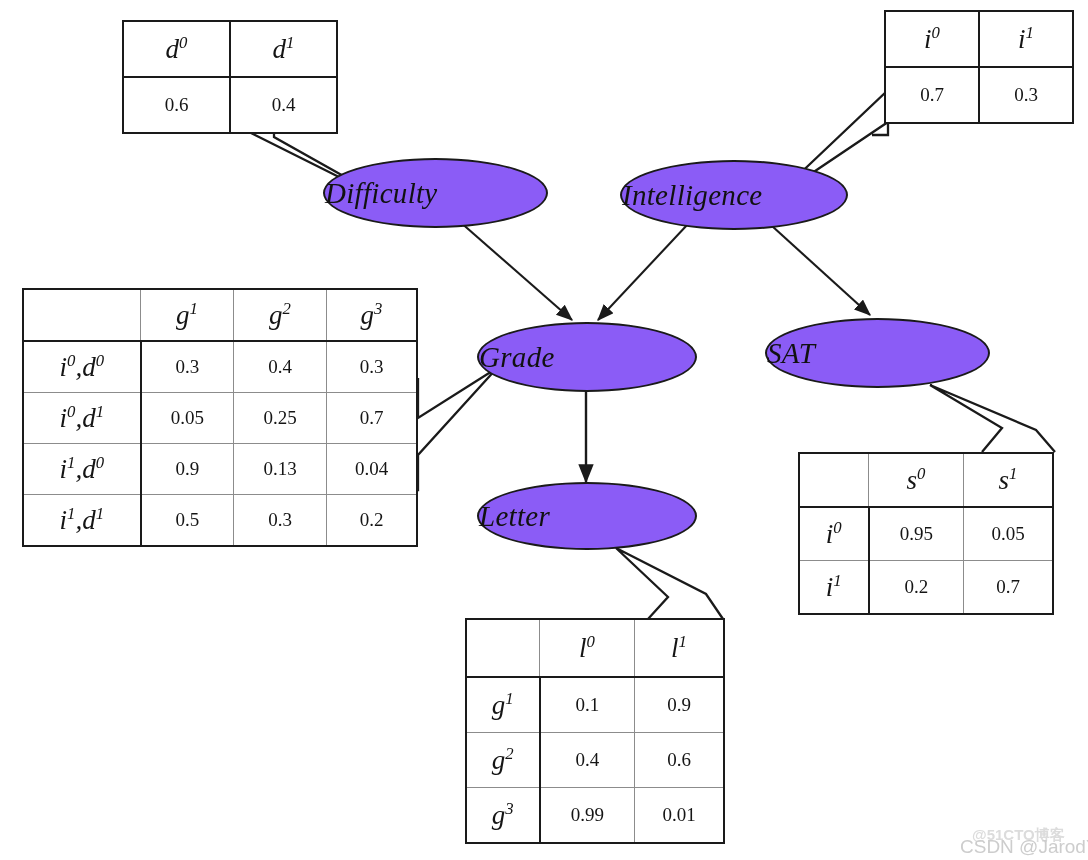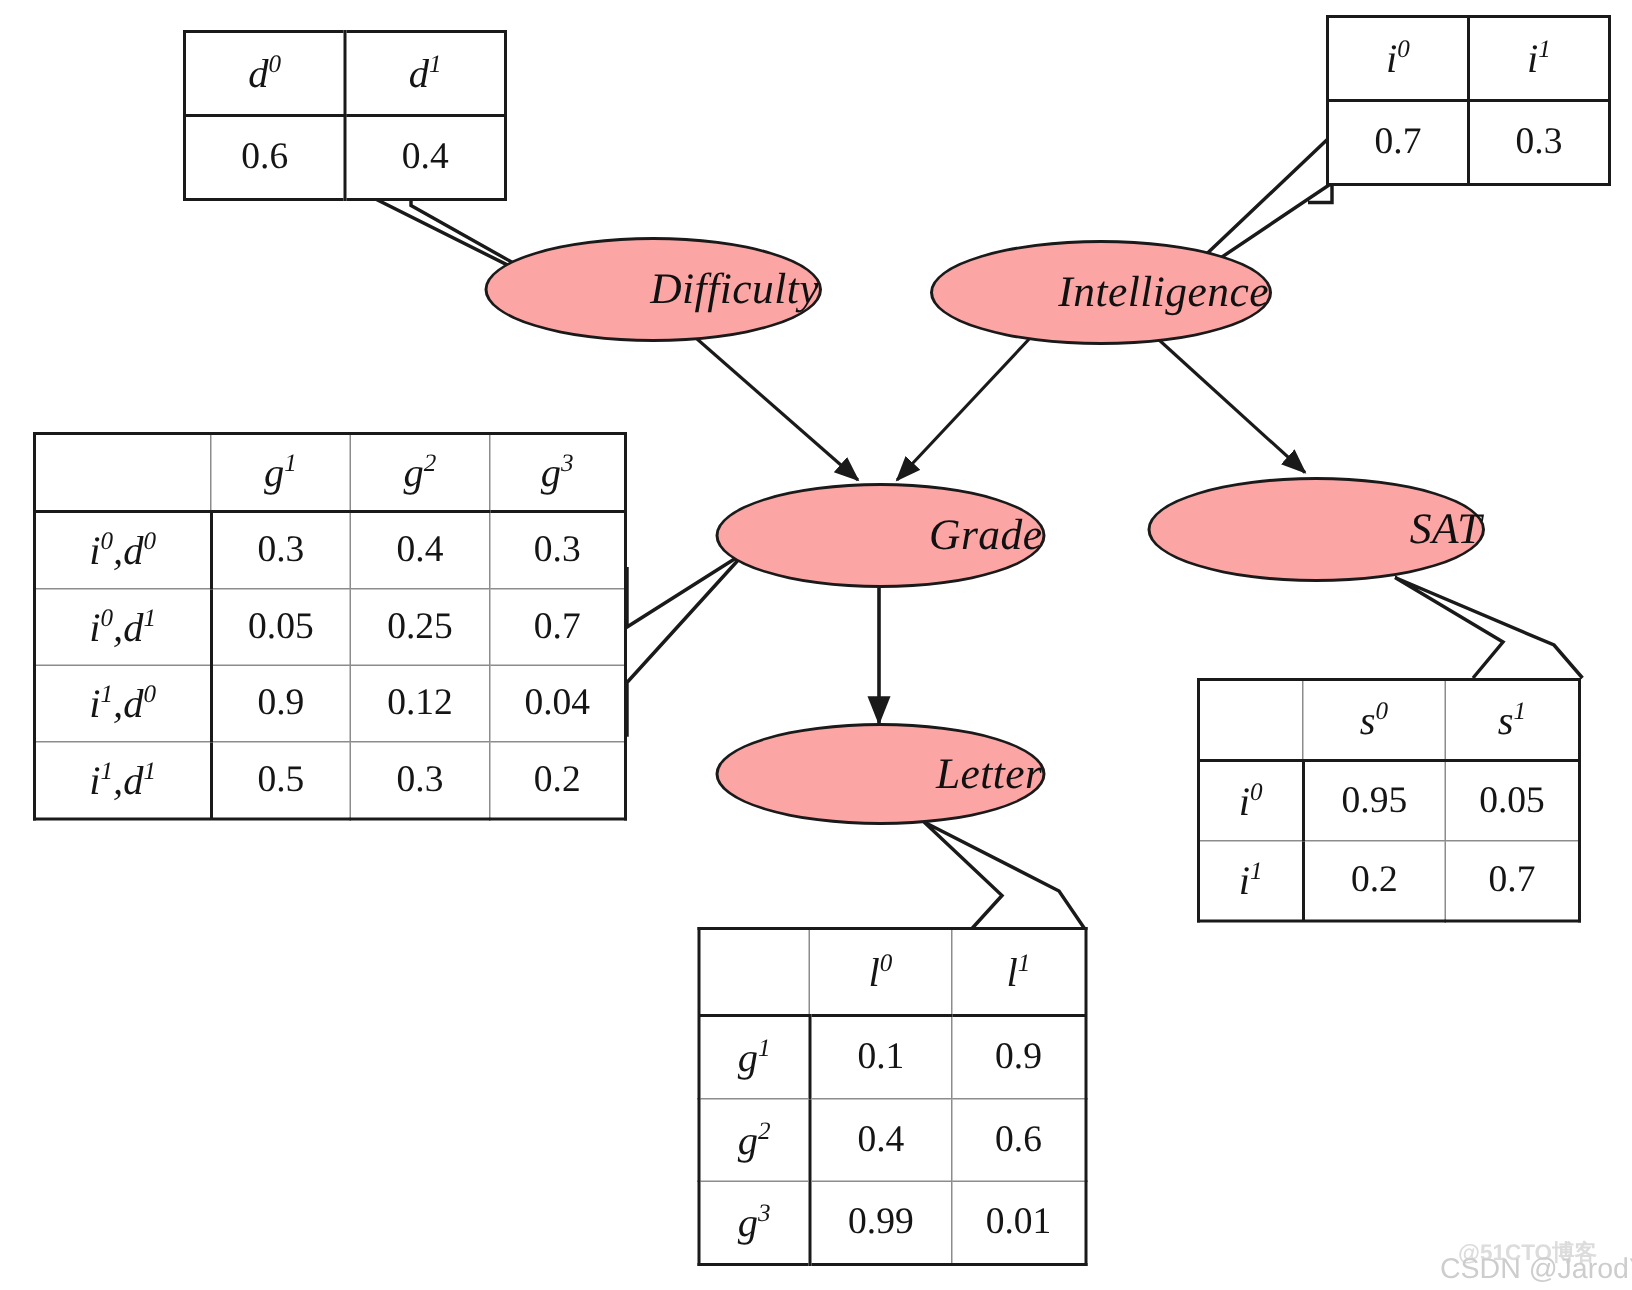--- a/index.html
+++ b/index.html
@@ -22,25 +22,25 @@
     left: 0; top: 0;
     width: 1088px;
     height: 860px;
     pointer-events: none;
   }
 
   
   .node {
     position: absolute;
     border-radius: 50%;
-    background: #fca5a5;
+    background: #8b5cf6;
     border: 2.5px solid #1a1a1a;
     display: flex;
     align-items: center;
-    justify-content: flex-end;
+    justify-content: flex-start;
     box-sizing: border-box;
     z-index: 3;
   }
   .node-label {
     font-style: italic;
     font-size: 29px;
     color: #111111;
     letter-spacing: 0.3px;
     white-space: nowrap;
   }
@@ -51,21 +51,21 @@
     border-collapse: collapse;
     background: #ffffff;
     z-index: 4;
     border: 2.6px solid #1a1a1a;
     table-layout: fixed;
   }
   .cpd td {
     border: 1px solid #8c8c8c;
     text-align: center;
     vertical-align: middle;
-    font-size: 25px;
+    font-size: 19px;
     color: #151515;
     padding: 0;
     background: #ffffff;
   }
   .cpd td.hdr {
     font-style: italic;
     font-size: 27px;
   }
   .cpd td.rowhdr {
     font-style: italic;
@@ -215,21 +215,21 @@
       <td>0.05</td>
       <td>0.25</td>
       <td>0.7</td>
     </tr>
 
     <tr class="thinline">
       <td class="rowhdr vsep" style="height:50px;">
         <span>i</span><sup>1</sup>,<span>d</span><sup>0</sup>
       </td>
       <td>0.9</td>
-      <td>0.12</td>
+      <td>0.13</td>
       <td>0.04</td>
     </tr>
 
     <tr>
       <td class="rowhdr vsep" style="height:50px;">
         <span>i</span><sup>1</sup>,<span>d</span><sup>1</sup>
       </td>
       <td>0.5</td>
       <td>0.3</td>
       <td>0.2</td>

